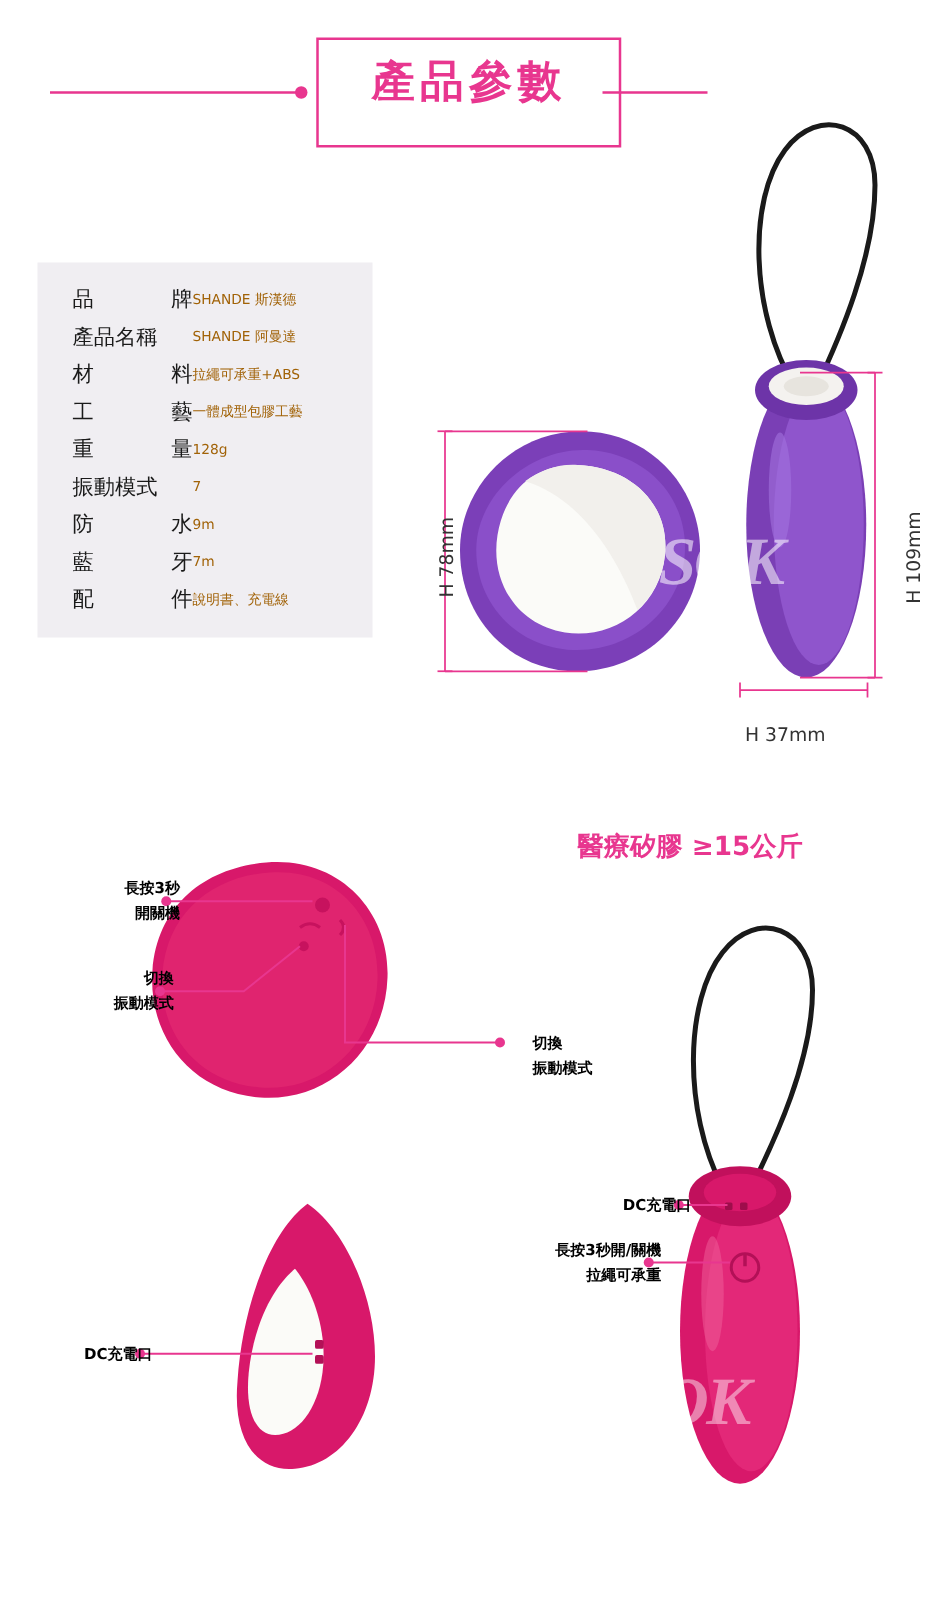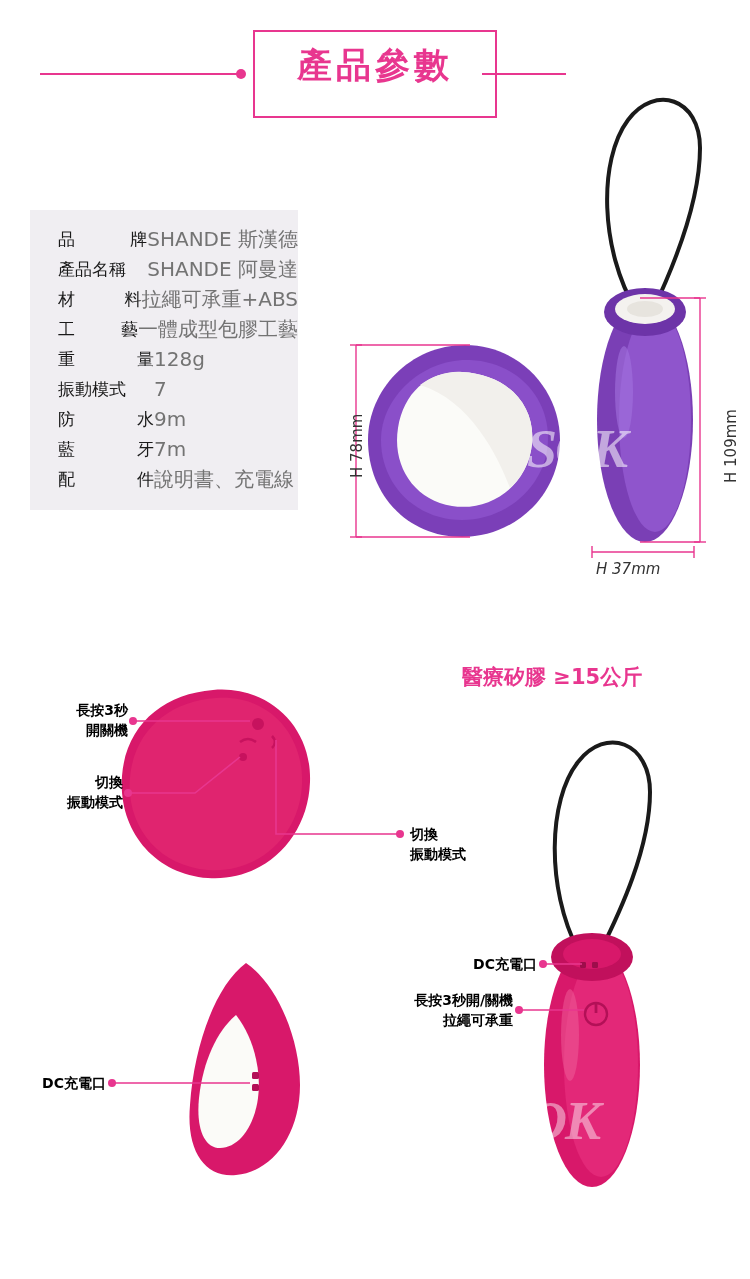--- a/index.html
+++ b/index.html
@@ -83,45 +83,46 @@
     width: 96px;
     font-family: "DejaVu Sans", sans-serif;
     font-size: 17px;
     color: #1a1a1a;
     display: flex;
     justify-content: space-between;
   }
   .spec-key span { display: inline-block; }
   .spec-val {
     font-family: "DejaVu Sans", sans-serif;
-    font-size: 20px;
-    color: #737373;
+    font-size: 11px;
+    color: #a16207;
     white-space: nowrap;
   }
 
   
   .dim-label {
     position: absolute;
     font-family: "DejaVu Sans", sans-serif;
     font-size: 15px;
     color: #333;
     white-space: nowrap;
   }
   .vert {
     transform: rotate(-90deg);
     transform-origin: left top;
   }
   .callout {
     position: absolute;
     font-family: "DejaVu Sans", sans-serif;
-    font-size: 14px;
+    font-size: 12px;
     font-weight: bold;
     color: #000;
     line-height: 20px;
     white-space: nowrap;
+    padding-left: 16px;
   }
   .callout.r { text-align: right; }
   .callout.l { text-align: left; }
 
   .svg-layer {
     position: absolute;
     left: 0; top: 0;
     width: 750px; height: 1279px;
     pointer-events: none;
   }
@@ -356,21 +357,21 @@
   </g>
 </svg>
 
 <div class="wm" style="left:527px; top:418px; font-size:54px;">SOK</div>
 <div class="wm" style="left:500px; top:1090px; font-size:54px; color:rgba(255,255,255,0.45);">SOK</div>
 
 <div class="dim-label vert" style="left:348px; top:478px;">H 78mm</div>
 
 <div class="dim-label vert" style="left:722px; top:483px;">H 109mm</div>
 
-<div class="dim-label" style="left:596px; top:560px;font-style:italic;">H 37mm</div>
+<div class="dim-label" style="left:596px; top:579px;">H 37mm</div>
 
 <div id="load-note">醫療矽膠 ≥15公斤</div>
 
 <div class="callout r" style="left:0px; top:700px; width:128px;">
   <div>長按3秒</div>
   <div>開關機</div>
 </div>
 
 <div class="callout r" style="left:0px; top:772px; width:123px;">
   <div>切換</div>

